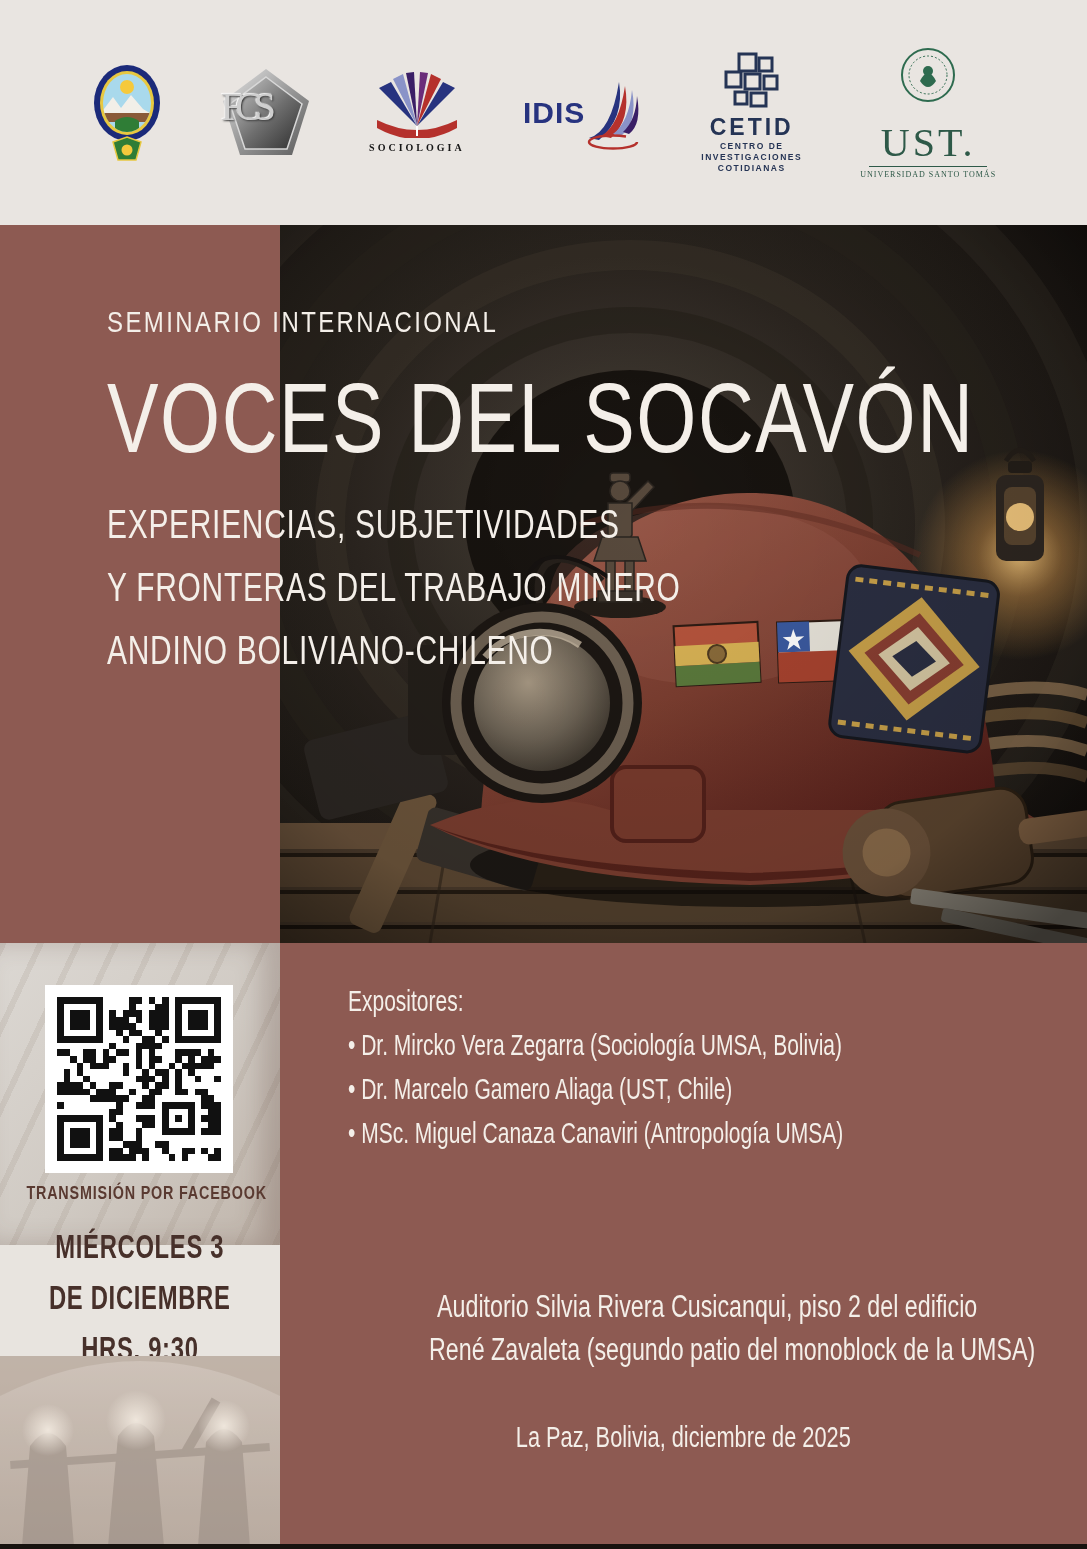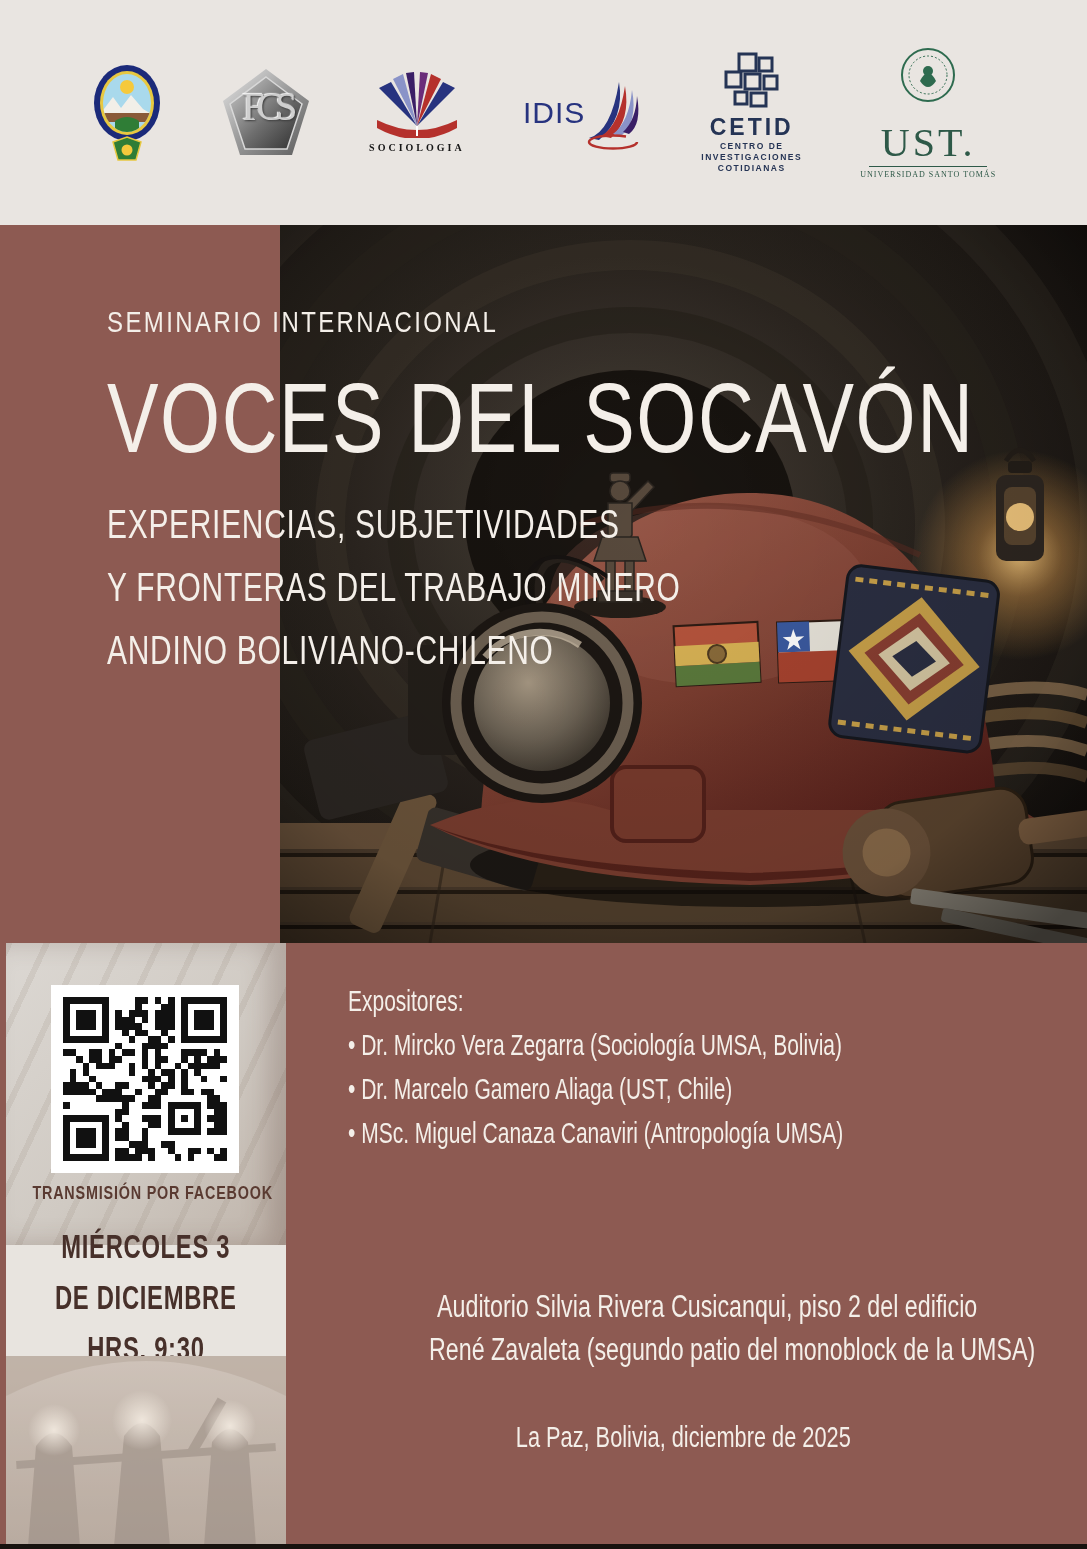--- a/index.html
+++ b/index.html
@@ -5,26 +5,26 @@
   html,body{margin:0;padding:0;background:#555;}
   .poster{position:relative;width:1087px;height:1549px;margin:0 auto;overflow:hidden;
           font-family:"Liberation Sans",sans-serif;background:#8d5a52;}
 
   
   .top-band{position:absolute;left:0;top:0;width:1087px;height:225px;background:#e9e5e1;
             display:flex;align-items:center;justify-content:center;gap:58px;}
   .logo-cell{display:flex;flex-direction:column;align-items:center;justify-content:center;}
   .logo-word{font-weight:700;letter-spacing:2px;}
   .fcs-wrap{position:relative;width:90px;height:92px;}
-  .fcs-letters{position:absolute;left:0;top:16px;width:100%;text-align:center;
+  .fcs-letters{position:absolute;left:0;top:16px;width:100%;text-align:left;
                font-family:"Liberation Serif",serif;font-size:40px;letter-spacing:-8px;
                color:#cfcfcf;text-shadow:1px 1px 2px #3a3a3a,-1px -1px 1px #fff;}
   .soc-label{font-size:10px;color:#161616;letter-spacing:3px;margin-top:4px;font-weight:700;font-family:Liberation Serif, serif;}
   .idis-row{display:flex;align-items:center;}
-  .idis-label{font-size:30px;color:#27337f;font-weight:400;letter-spacing:1px;margin-right:0;}
+  .idis-label{font-size:30px;color:#27337f;font-weight:700;letter-spacing:1px;margin-right:0;}
   .cetid-label{font-size:23px;color:#253455;letter-spacing:3px;margin-top:6px;font-weight:700;}
   .cetid-sub{font-size:8.5px;color:#253455;letter-spacing:1.5px;line-height:11px;font-weight:700;text-align:center;}
   .ust-label{font-family:"Liberation Serif",serif;font-size:40px;color:#2e5948;letter-spacing:3px;line-height:40px;margin-top:20px;}
   .ust-rule{width:118px;height:1px;background:#2e5948;margin:3px 0 3px 0;}
   .ust-sub{font-size:8px;color:#2e5948;letter-spacing:1px;font-family:"Liberation Serif",serif;}
 
   
   .mid{position:absolute;left:0;top:225px;width:1087px;height:718px;}
   .left-col{position:absolute;left:0;top:0;width:280px;height:718px;background:#8d5a52;}
   .photo{position:absolute;left:280px;top:0;width:807px;height:718px;}
@@ -44,21 +44,21 @@
   .program div{line-height:39px;white-space:nowrap;}
   .program .cond{font-size:30px;transform:scaleX(.7);transform-origin:left center;}
   .mod-block{margin-top:26px;}
   .venue{position:absolute;left:0;top:345px;width:807px;text-align:center;}
   .venue div{line-height:38px;padding-left:48px;}
   .venue .cond{font-size:31px;transform:scaleX(.75);transform-origin:center center;}
   .city{position:absolute;left:0;top:478px;width:807px;text-align:center;}
   .city .cond{font-size:29px;transform:scaleX(.75);transform-origin:center center;}
 
   
-  .sidebar{position:absolute;left:6px;top:0;width:236px;height:606px;}
+  .sidebar{position:absolute;left:0;top:0;width:236px;height:606px;}
   .qr-zone{position:absolute;left:0;top:0;width:280px;height:302px;
            background:
              repeating-linear-gradient(115deg,rgba(140,125,110,.14) 0 6px,rgba(0,0,0,0) 6px 34px),
              linear-gradient(135deg,#dcd8d3 0%,#d0cac3 55%,#bfb4aa 100%);
            box-shadow:inset -18px 0 26px rgba(90,65,55,.25);}
   .qr-card{position:absolute;left:45px;top:42px;width:188px;height:188px;background:#fff;
            display:flex;align-items:center;justify-content:center;}
   .qr-caption{position:absolute;left:0;top:240px;width:280px;text-align:center;color:#5a3a31;}
   .qr-caption .cond{font-size:17.5px;font-weight:700;letter-spacing:1px;transform:scaleX(.82);transform-origin:center center;}
   .date-panel{position:absolute;left:0;top:302px;width:280px;height:111px;background:#e8e4df;

